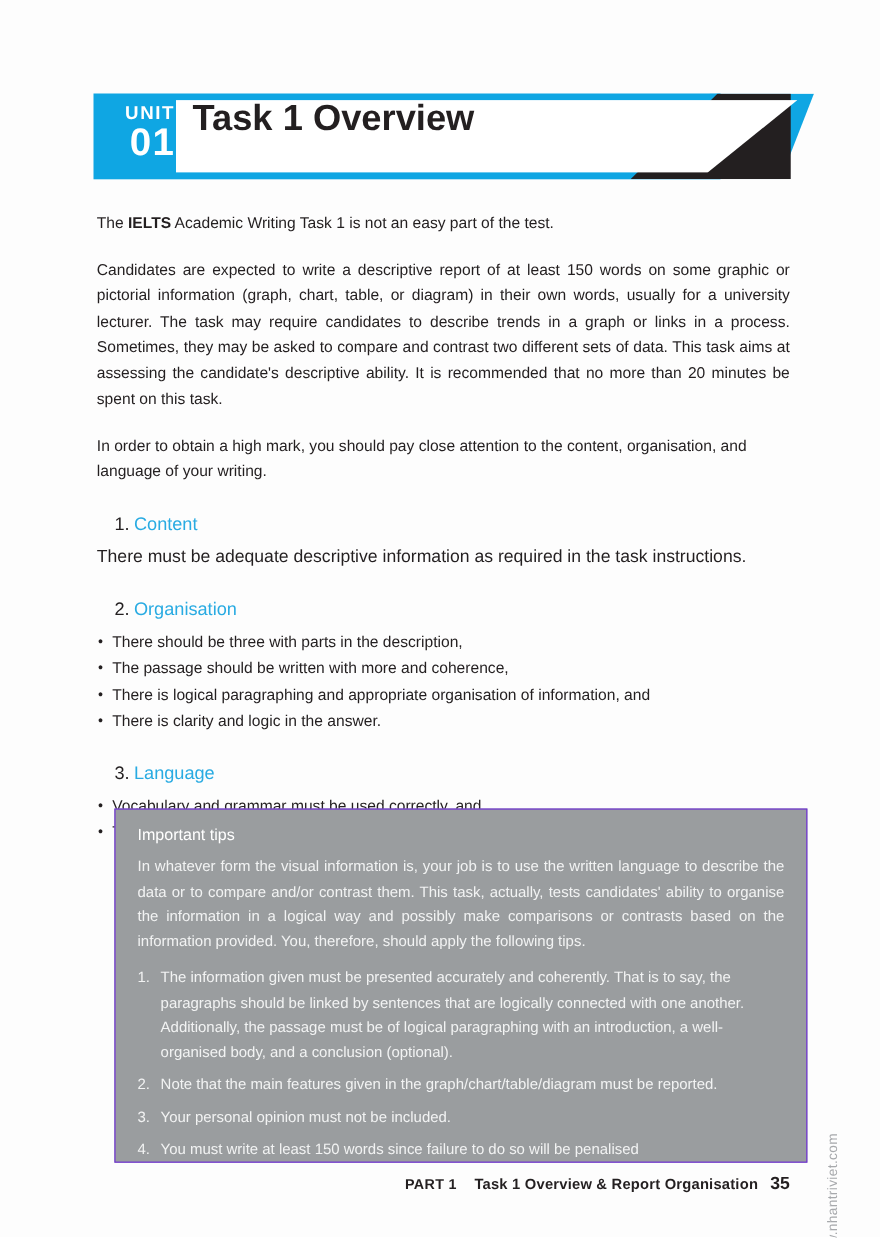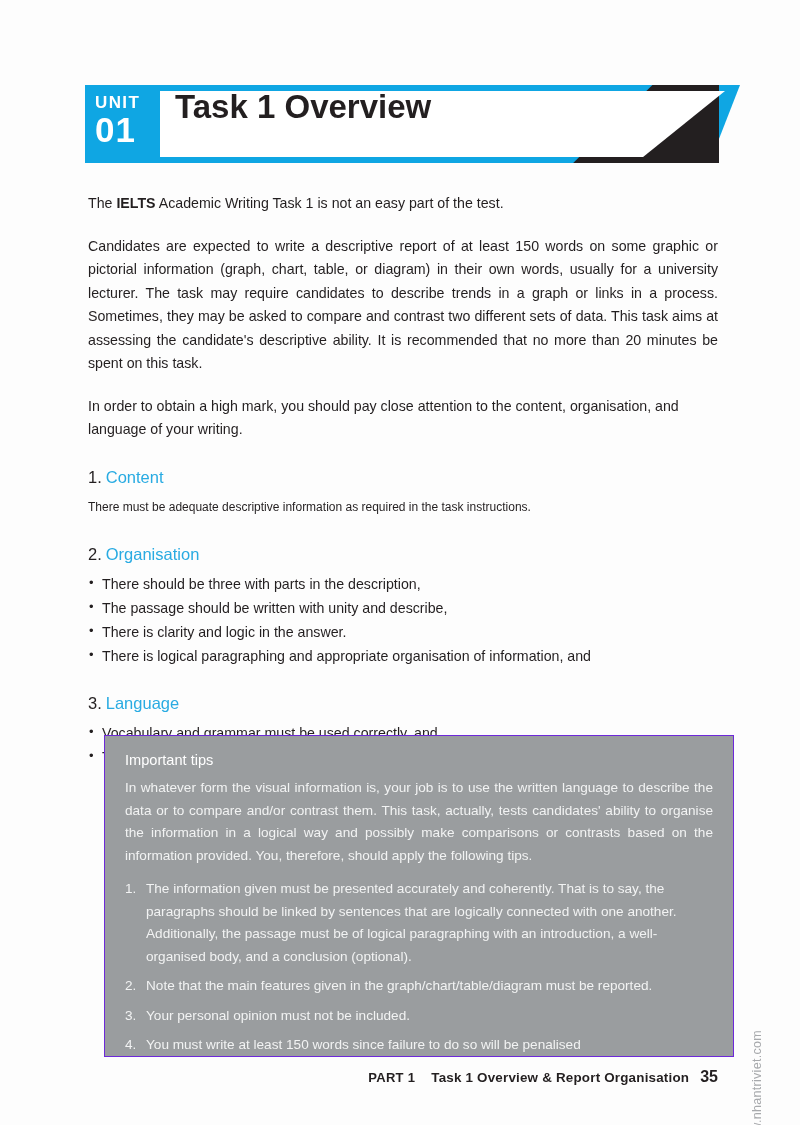--- a/index.html
+++ b/index.html
@@ -66,21 +66,21 @@
     background: #ffffff;
     clip-path: polygon(0 0, 100% 0, 85.5% 100%, 0% 100%);
   }
   .unit-block {
     position: absolute;
     left: 10px;
     top: 8px;
     width: 64px;
     height: 62px;
     color: #ffffff;
-    text-align: left;
+    text-align: right;
   }
   .unit-word {
     font-size: 17px;
     font-weight: bold;
     letter-spacing: 1.4px;
     line-height: 20px;
   }
   .unit-number {
     font-size: 35px;
     font-weight: bold;
@@ -111,21 +111,21 @@
     text-align: justify;
     text-justify: inter-word;
   }
   p.para.single {
     text-align: left;
   }
   .bold-inline { font-weight: bold; }
 
   
   .section-head {
-    margin: 25px 0 8px 0;
+    margin: 25px 0 8px 16px;
     font-size: 16.5px;
     line-height: 20px;
     color: #231f20;
   }
   .section-head .num {
     color: #231f20;
   }
   .section-head .label {
     color: #29abe2;
     margin-left: 4px;
@@ -145,21 +145,21 @@
   ul.bullets li::before {
     content: "\2022";
     position: absolute;
     left: 1px;
     top: -1px;
     font-size: 13px;
   }
 
   .after-head-para {
     margin: 0 0 4px 0;
-    font-size: 12px;
+    font-size: 16px;
     line-height: 24px;
   }
 
   
   .tips-box {
     position: absolute;
     left: 104px;
     top: 735px;
     width: 630px;
     height: 322px;
@@ -273,23 +273,23 @@
     <div class="section-head">
       <span class="num">1.</span><span class="label">Content</span>
     </div>
     <p class="after-head-para">There must be adequate descriptive information as required in the task instructions.</p>
 
     <div class="section-head">
       <span class="num">2.</span><span class="label">Organisation</span>
     </div>
     <ul class="bullets">
       <li>There should be three with parts in the description,</li>
-      <li>The passage should be written with unity and describe,</li>
+      <li>The passage should be written with more and coherence,</li>
+      <li>There is logical paragraphing and appropriate organisation of information, and</li>
       <li>There is clarity and logic in the answer.</li>
-      <li>There is logical paragraphing and appropriate organisation of information, and</li>
     </ul>
 
     <div class="section-head">
       <span class="num">3.</span><span class="label">Language</span>
     </div>
     <ul class="bullets">
       <li>Vocabulary and grammar must be used correctly, and</li>
       <li>There should be a wide range of structures and vocabulary.</li>
     </ul>
 

